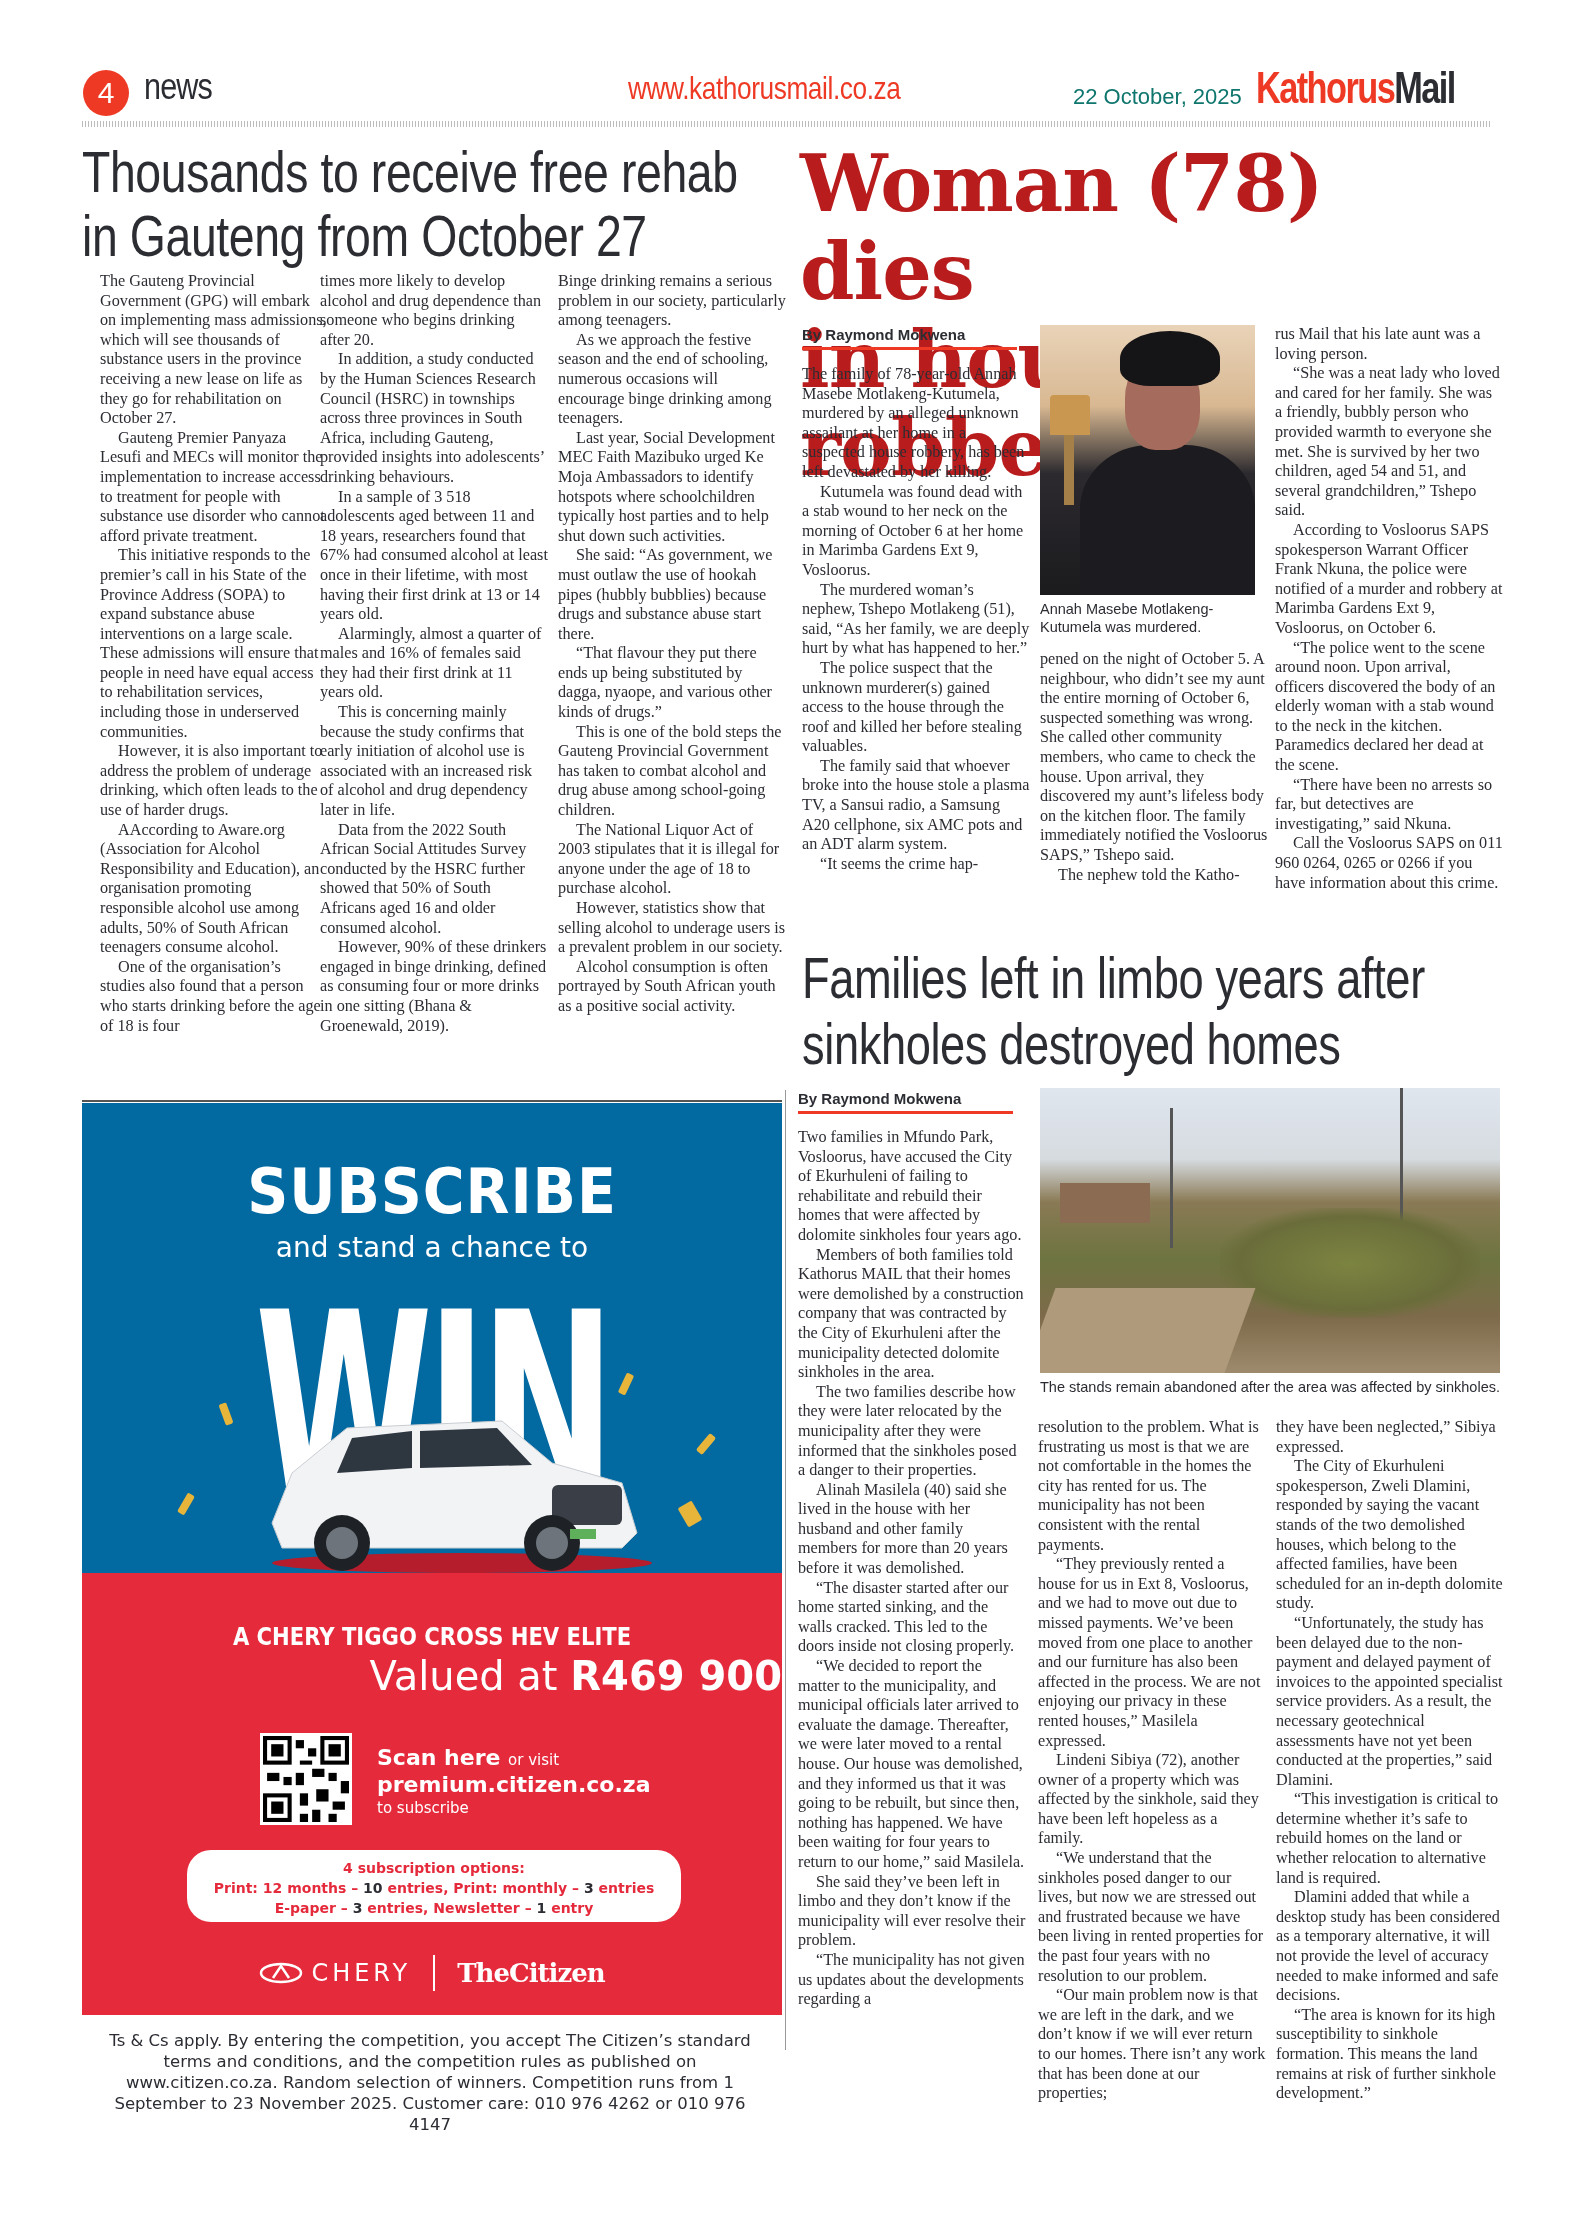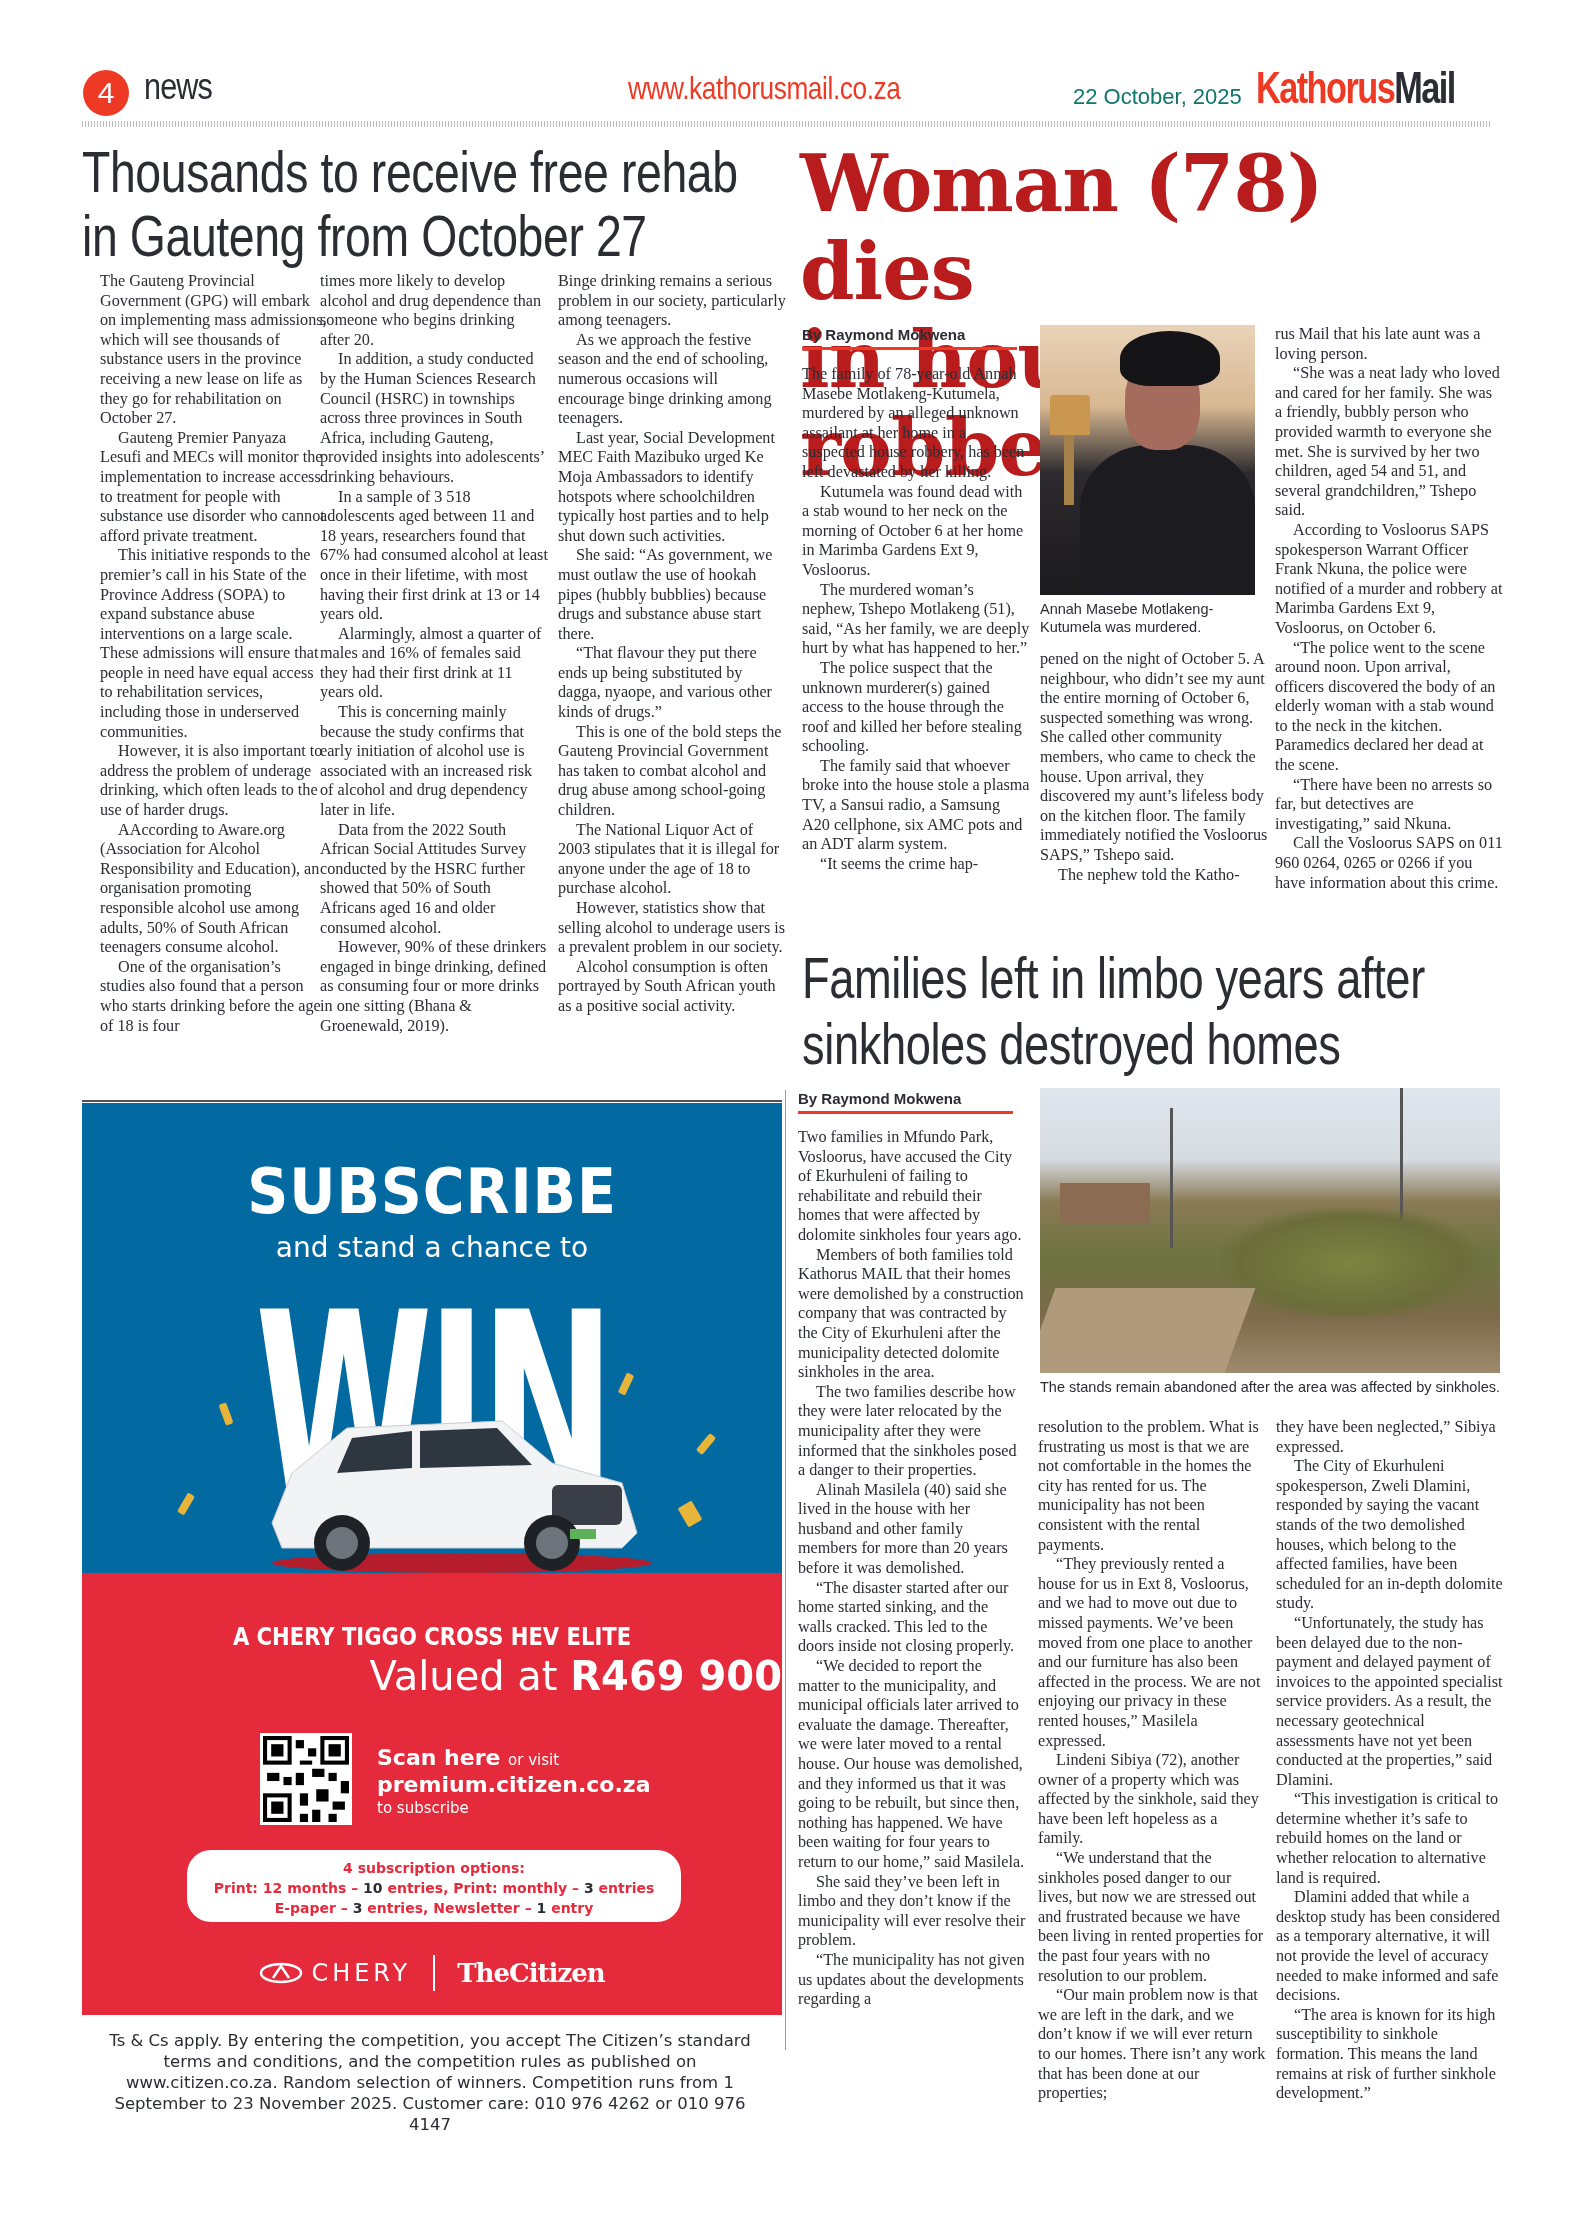--- a/index.html
+++ b/index.html
@@ -121,21 +121,21 @@
 
 <div class="abs h2">
   <div>Woman (78) dies</div>
   <div>in house robbery</div>
 </div>
 <div class="abs byline" style="left:802px;top:326px;">By Raymond Mokwena</div>
 <div class="abs col" style="left:802px;top:365px;width:228px;">
     <p class="first">The family of 78-year-old Annah Masebe Motlakeng-Kutumela, murdered by an alleged unknown assailant at her home in a suspected house robbery, has been left devastated by her killing.</p>
     <p>Kutumela was found dead with a stab wound to her neck on the morning of October 6 at her home in Marimba Gardens Ext 9, Vosloorus.</p>
     <p>The murdered woman’s nephew, Tshepo Motlakeng (51), said, “As her family, we are deeply hurt by what has happened to her.”</p>
-    <p>The police suspect that the unknown murderer(s) gained access to the house through the roof and killed her before stealing schooling.</p>
+    <p>The police suspect that the unknown murderer(s) gained access to the house through the roof and killed her before stealing valuables.</p>
     <p>The family said that whoever broke into the house stole a plasma TV, a Sansui radio, a Samsung A20 cellphone, six AMC pots and an ADT alarm system.</p>
     <p>“It seems the crime hap-</p>
   </div>
 <div class="abs photo-woman">
   <div class="lamp"></div>
   <div class="lampbase"></div>
   <div class="body"></div>
   <div class="head"></div>
   <div class="wrap"></div>
 </div>

